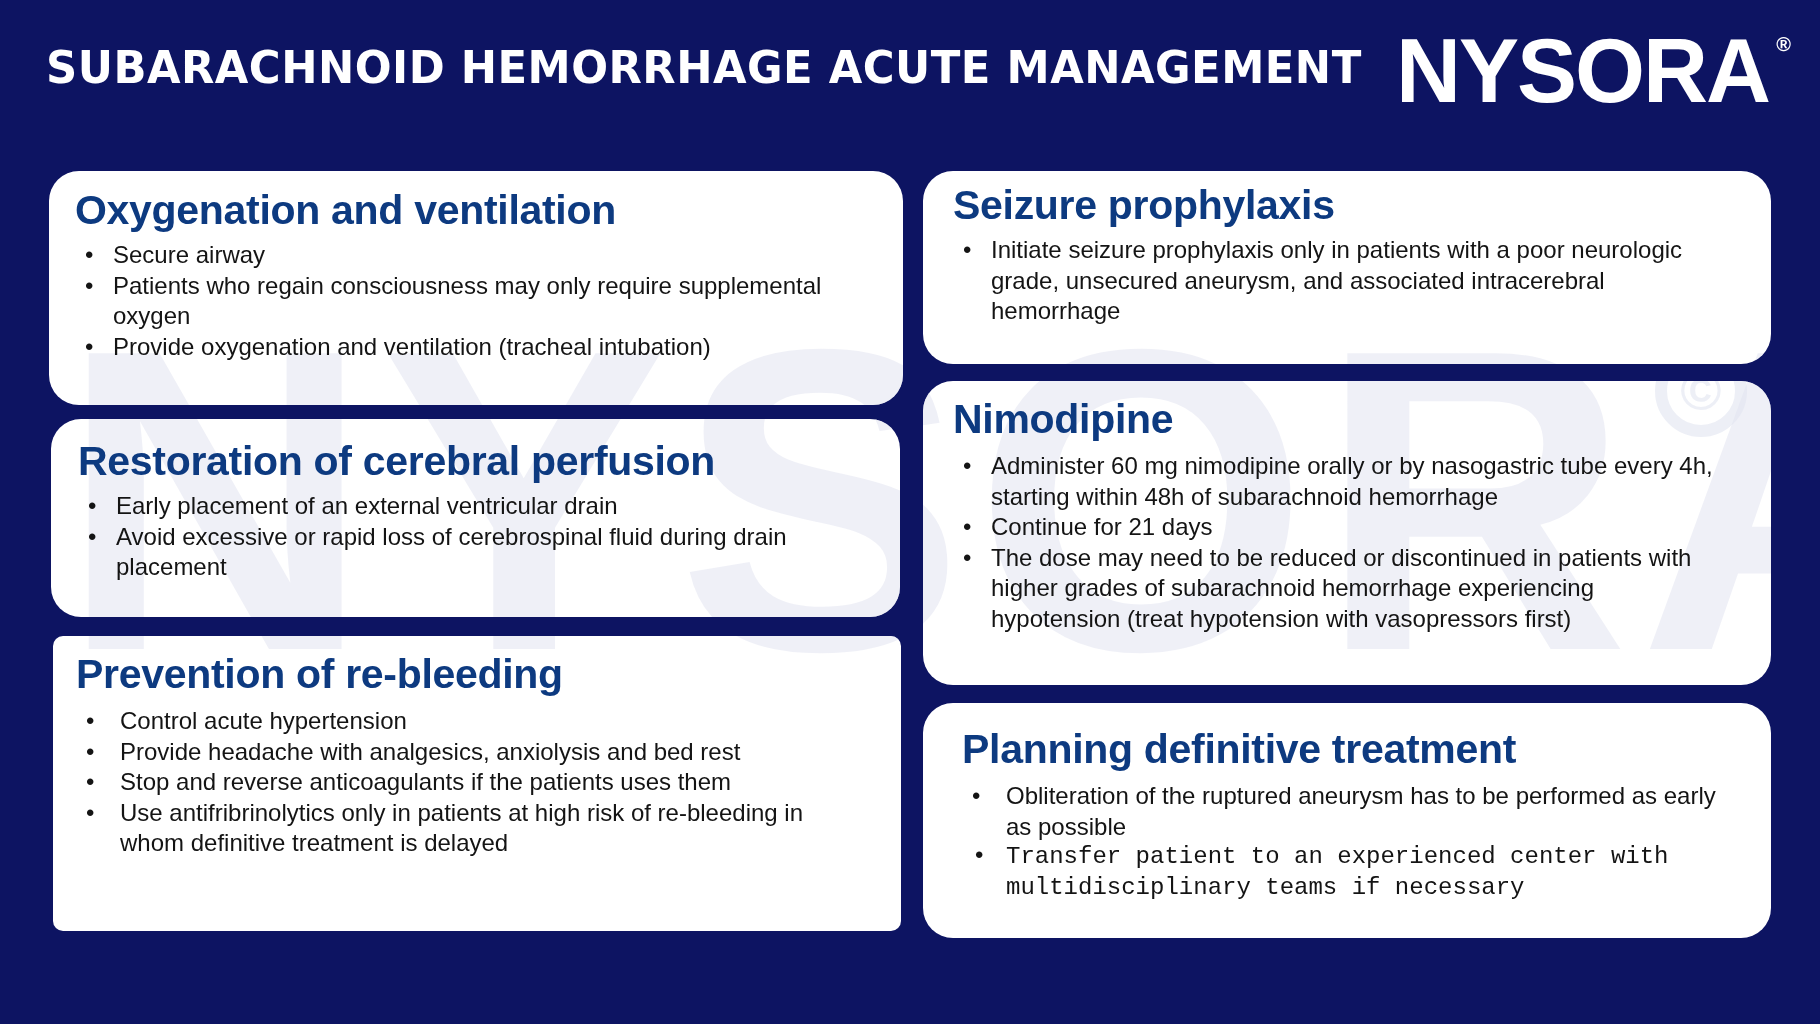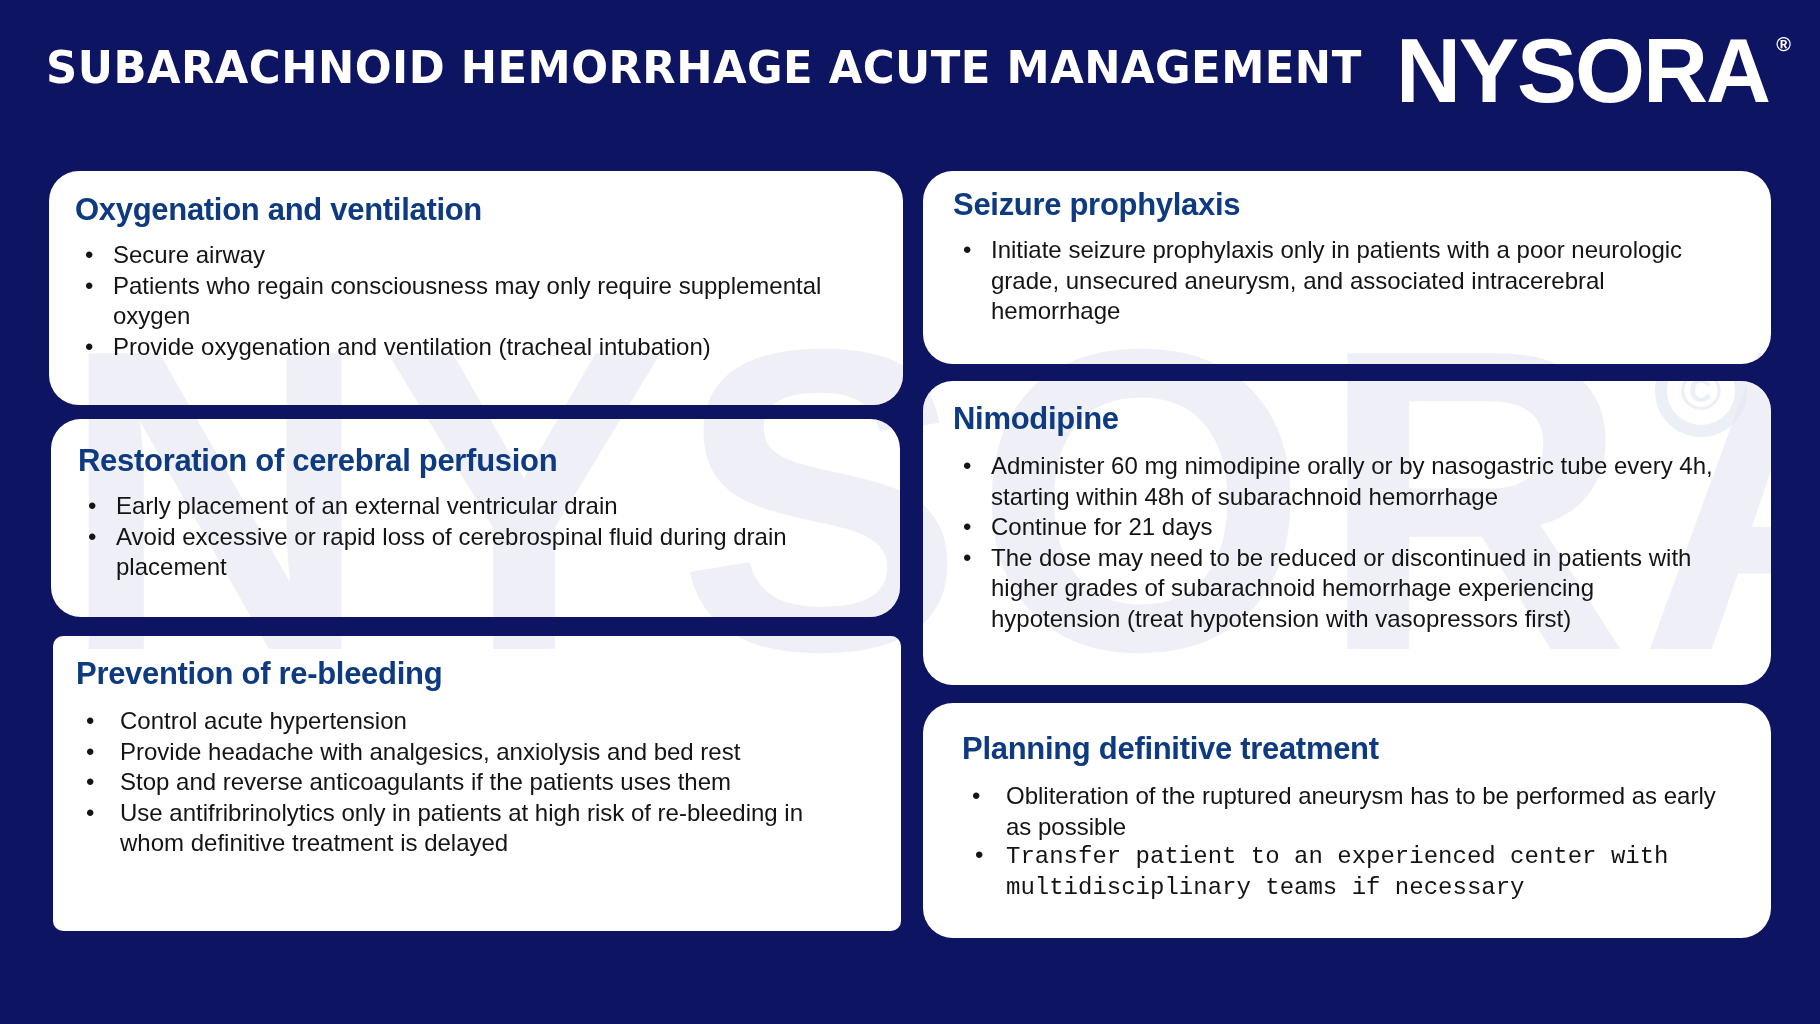--- a/index.html
+++ b/index.html
@@ -57,21 +57,21 @@
     }
     .card-inner {
       position: relative;
       z-index: 2;
     }
     .card h2 {
       margin: 0;
       color: #0d3a80;
       font-family: "Liberation Sans", "DejaVu Sans", sans-serif;
       font-weight: bold;
-      font-size: 31px;
+      font-size: 41px;
       line-height: 40px;
       letter-spacing: -0.3px;
     }
     .card ul {
       margin: 0;
       padding: 0;
       list-style: none;
     }
     .card li {
       position: relative;

